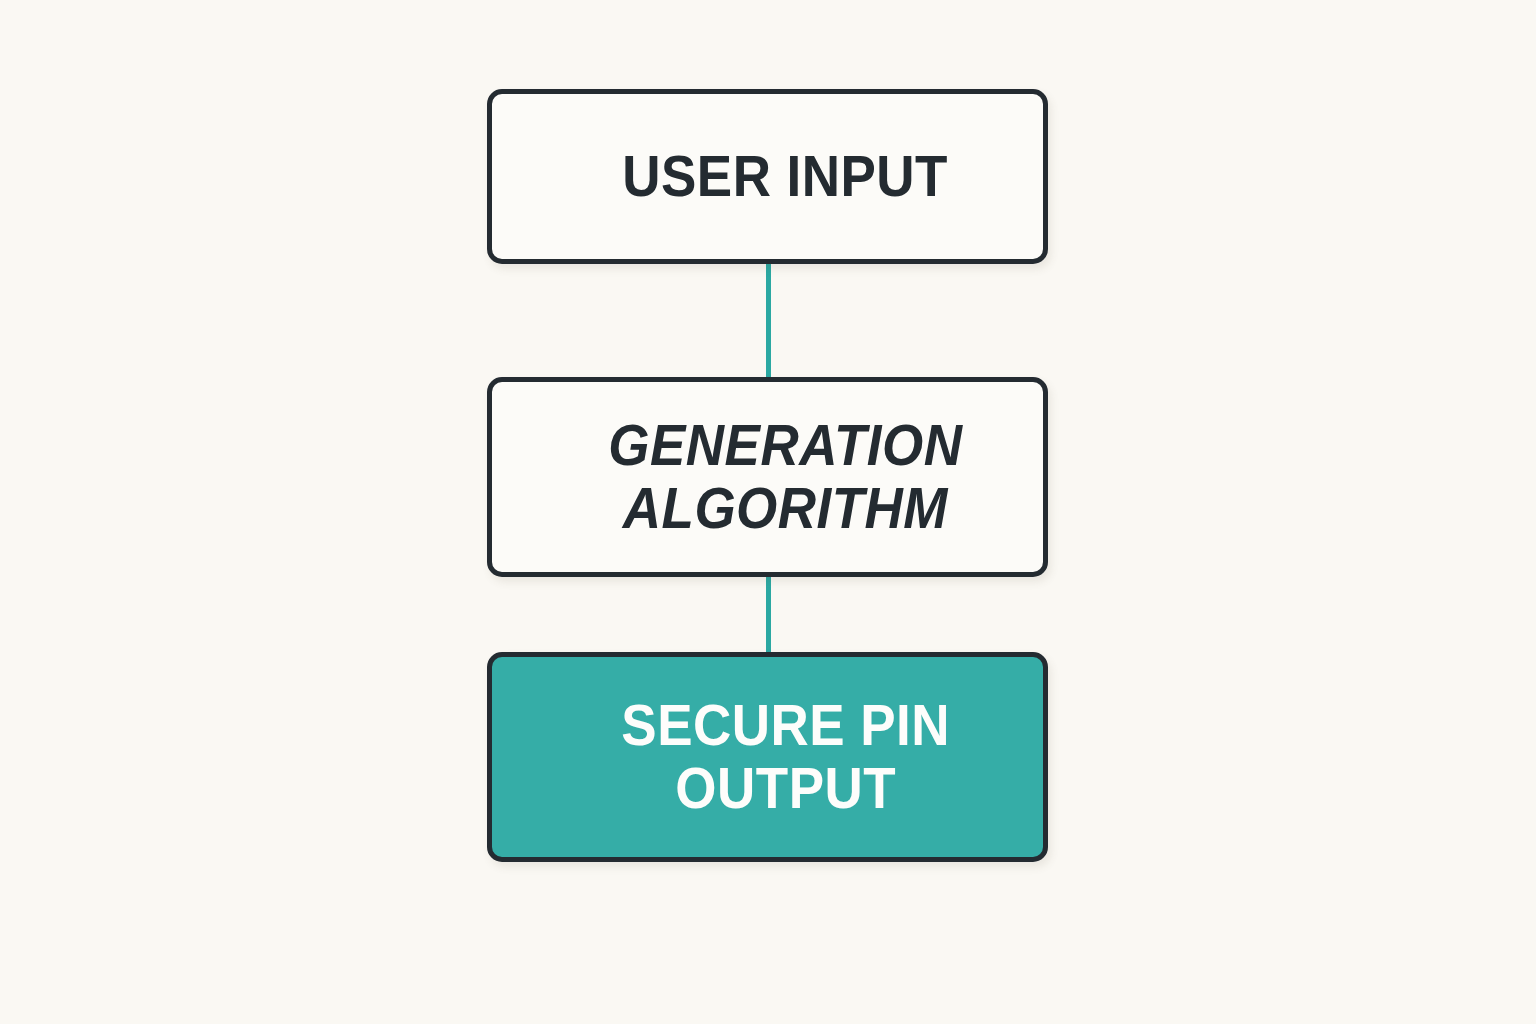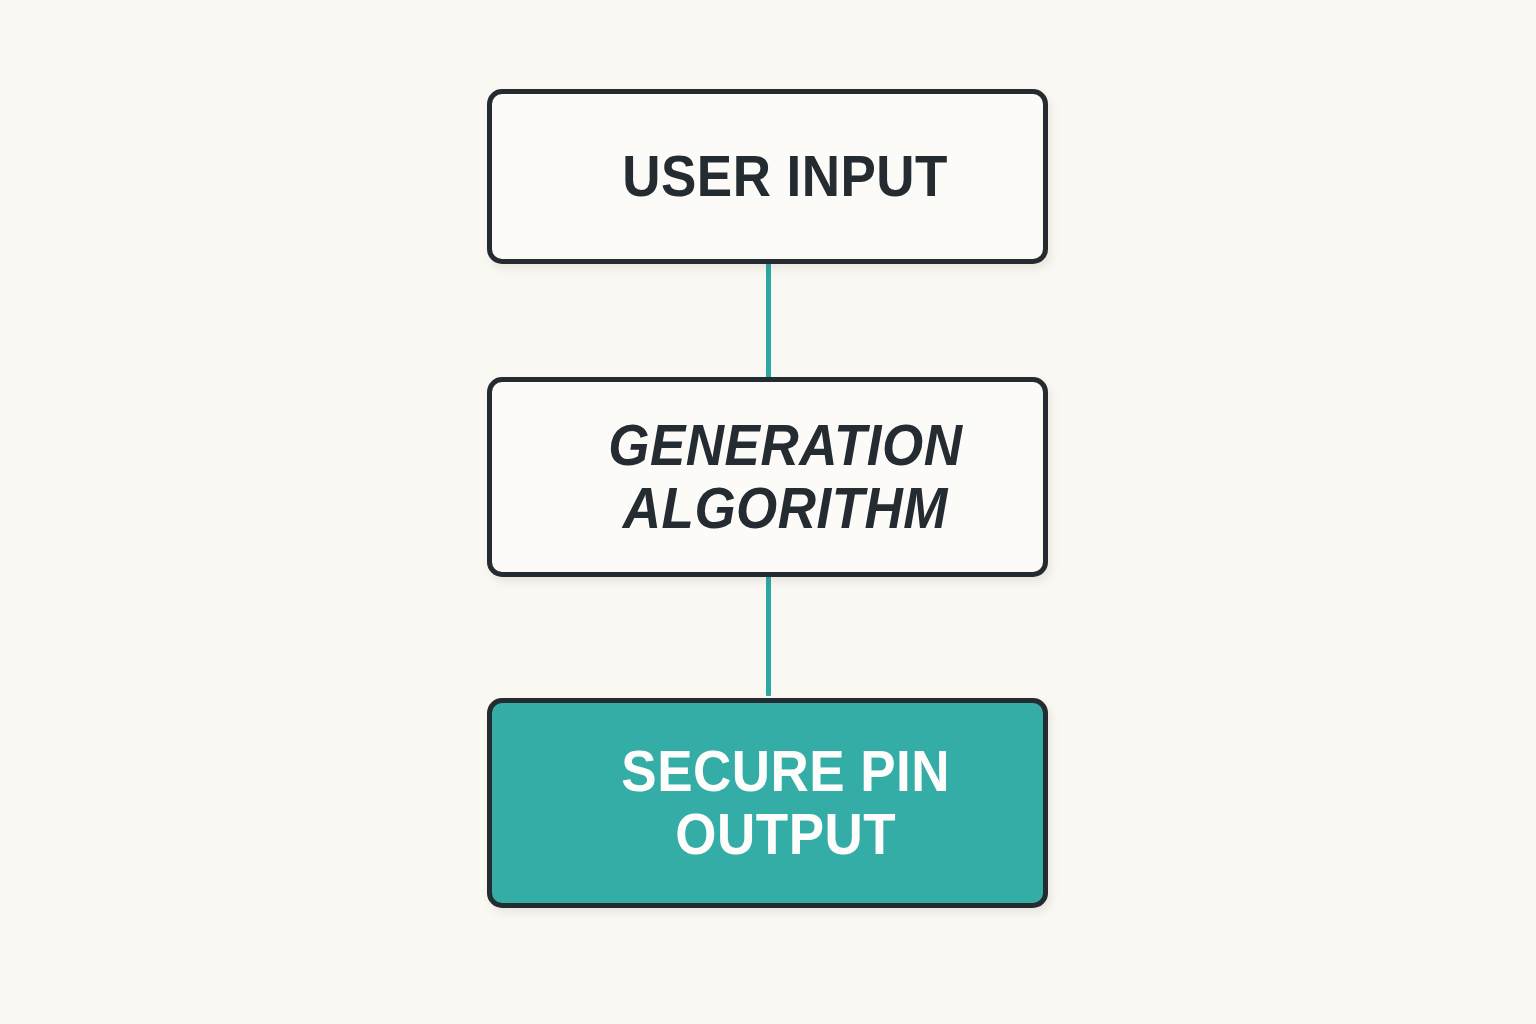--- a/index.html
+++ b/index.html
@@ -84,21 +84,21 @@
   #node-user-input {
     top: 89px;
     height: 175px;
   }
   #node-generation-algorithm {
     top: 377px;
     height: 200px;
     font-style: italic;
   }
   #node-secure-pin-output {
-    top: 698px;
+    top: 652px;
     height: 210px;
   }
 </style>
 </head>
 <body>
 
 <div id="diagram-canvas">
 
   <div class="connector c1"></div>
 

